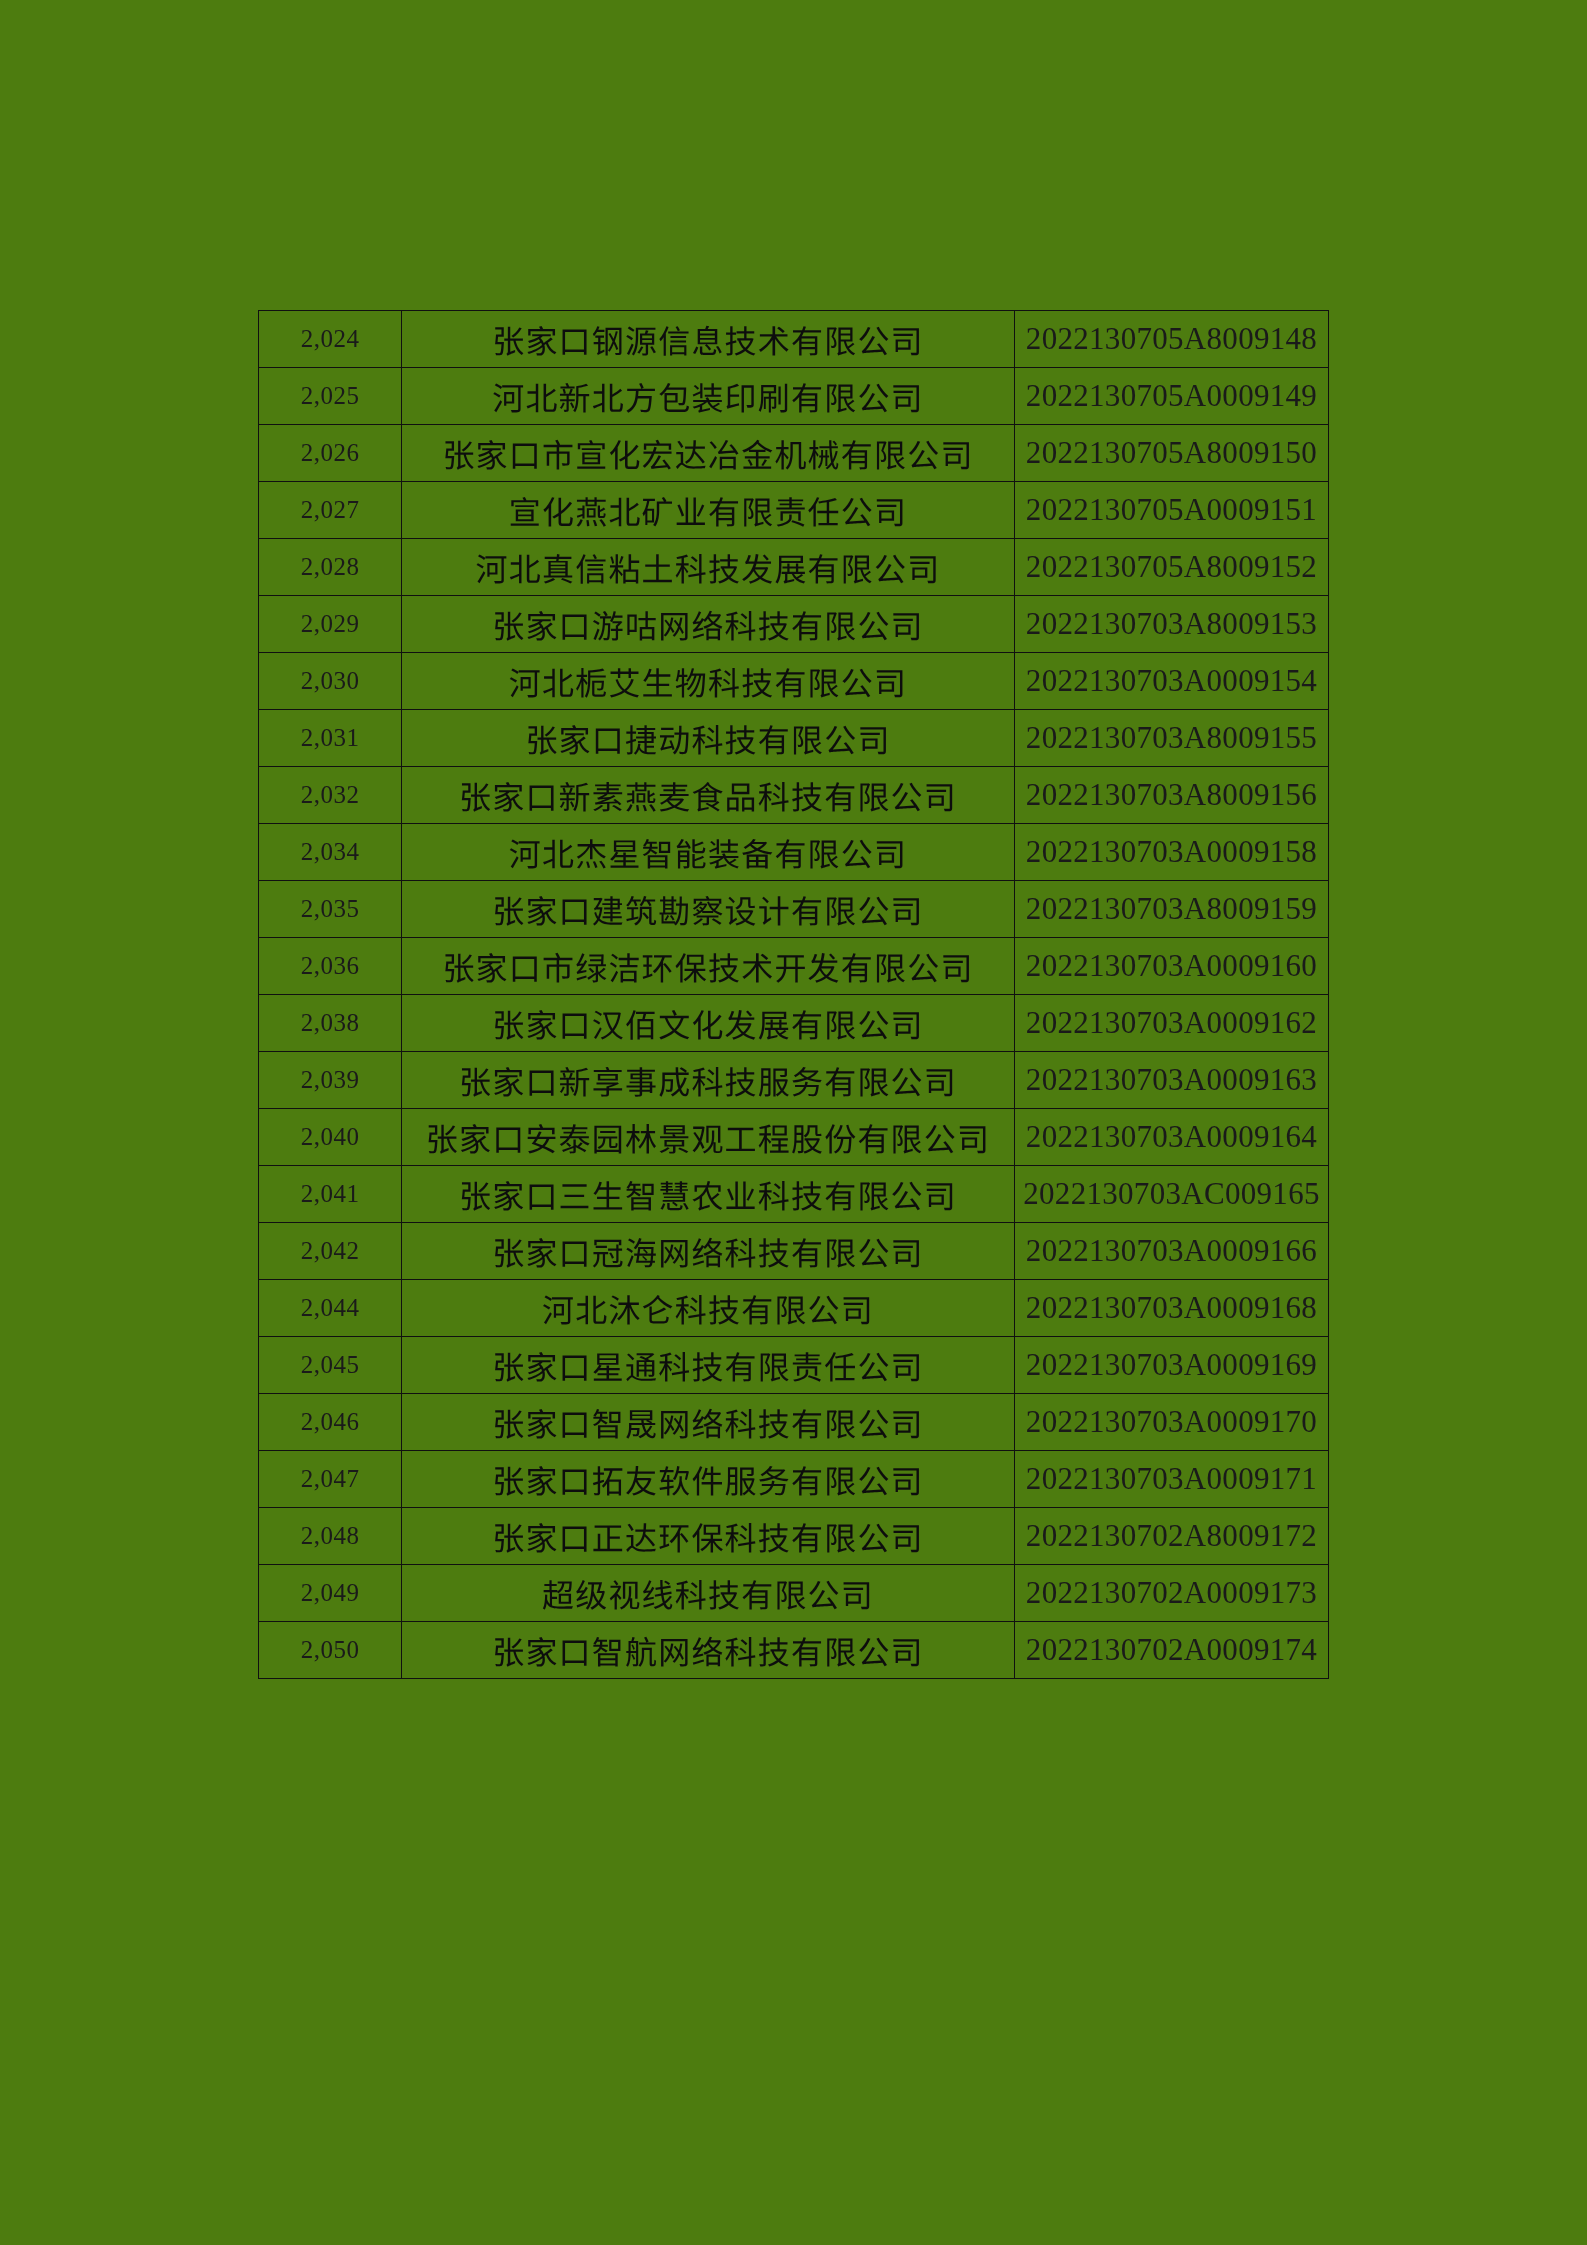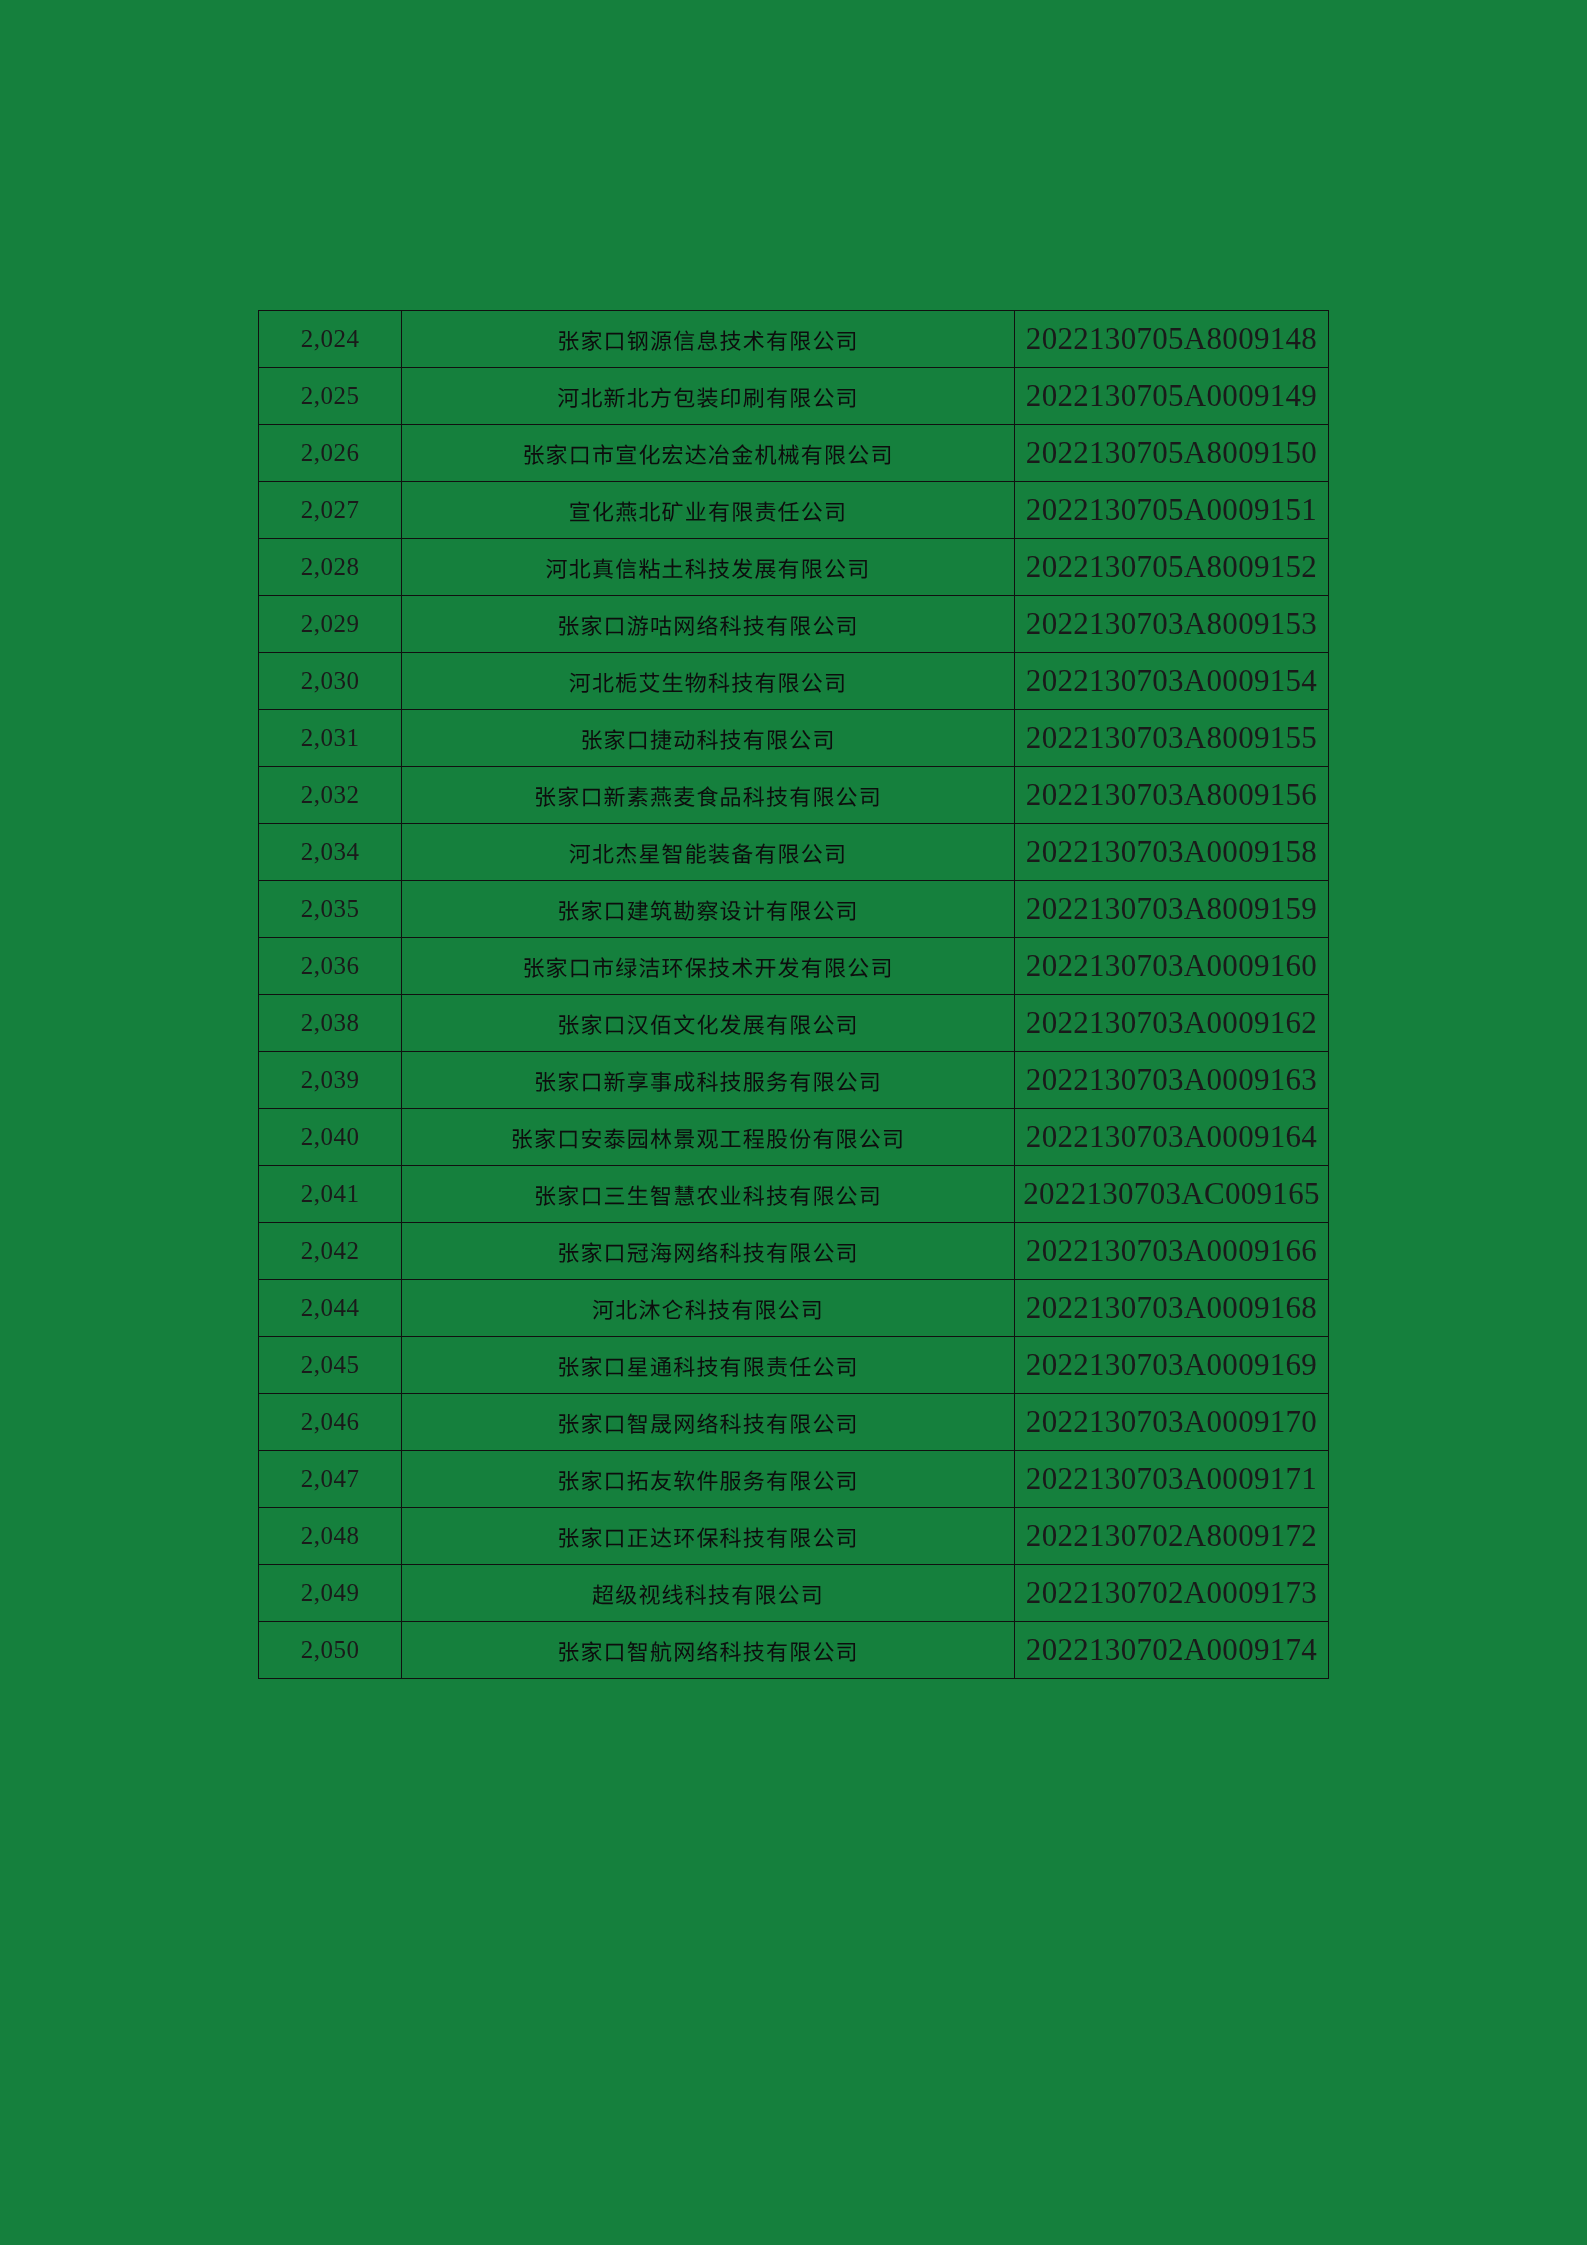--- a/index.html
+++ b/index.html
@@ -13,21 +13,21 @@
     height: 2245px;
     font-family: "Liberation Serif", "DejaVu Serif", serif;
     color: #000000;
     -webkit-font-smoothing: antialiased;
   }
 
   .page {
     position: relative;
     width: 1587px;
     height: 2245px;
-    background: #15803d;
+    background: #4d7c0f;
     box-sizing: border-box;
   }
 
   .table-wrap {
     position: absolute;
     left: 258px;
     top: 310px;
     width: 1070px;
   }
 
@@ -53,21 +53,21 @@
 
   td.seq {
     font-family: "Liberation Serif", "DejaVu Serif", serif;
     font-size: 25px;
     letter-spacing: 0.5px;
     color: #1a1a1a;
   }
 
   td.name {
     font-family: Liberation Sans, sans-serif;
-    font-size: 22px;
+    font-size: 32px;
     letter-spacing: 1.2px;
     color: #0d0d0d;
     margin-top: 48px;
   }
 
   td.code {
     font-family: "Liberation Serif", "DejaVu Serif", serif;
     font-size: 31px;
     letter-spacing: 0.3px;
     color: #1a1a1a;

